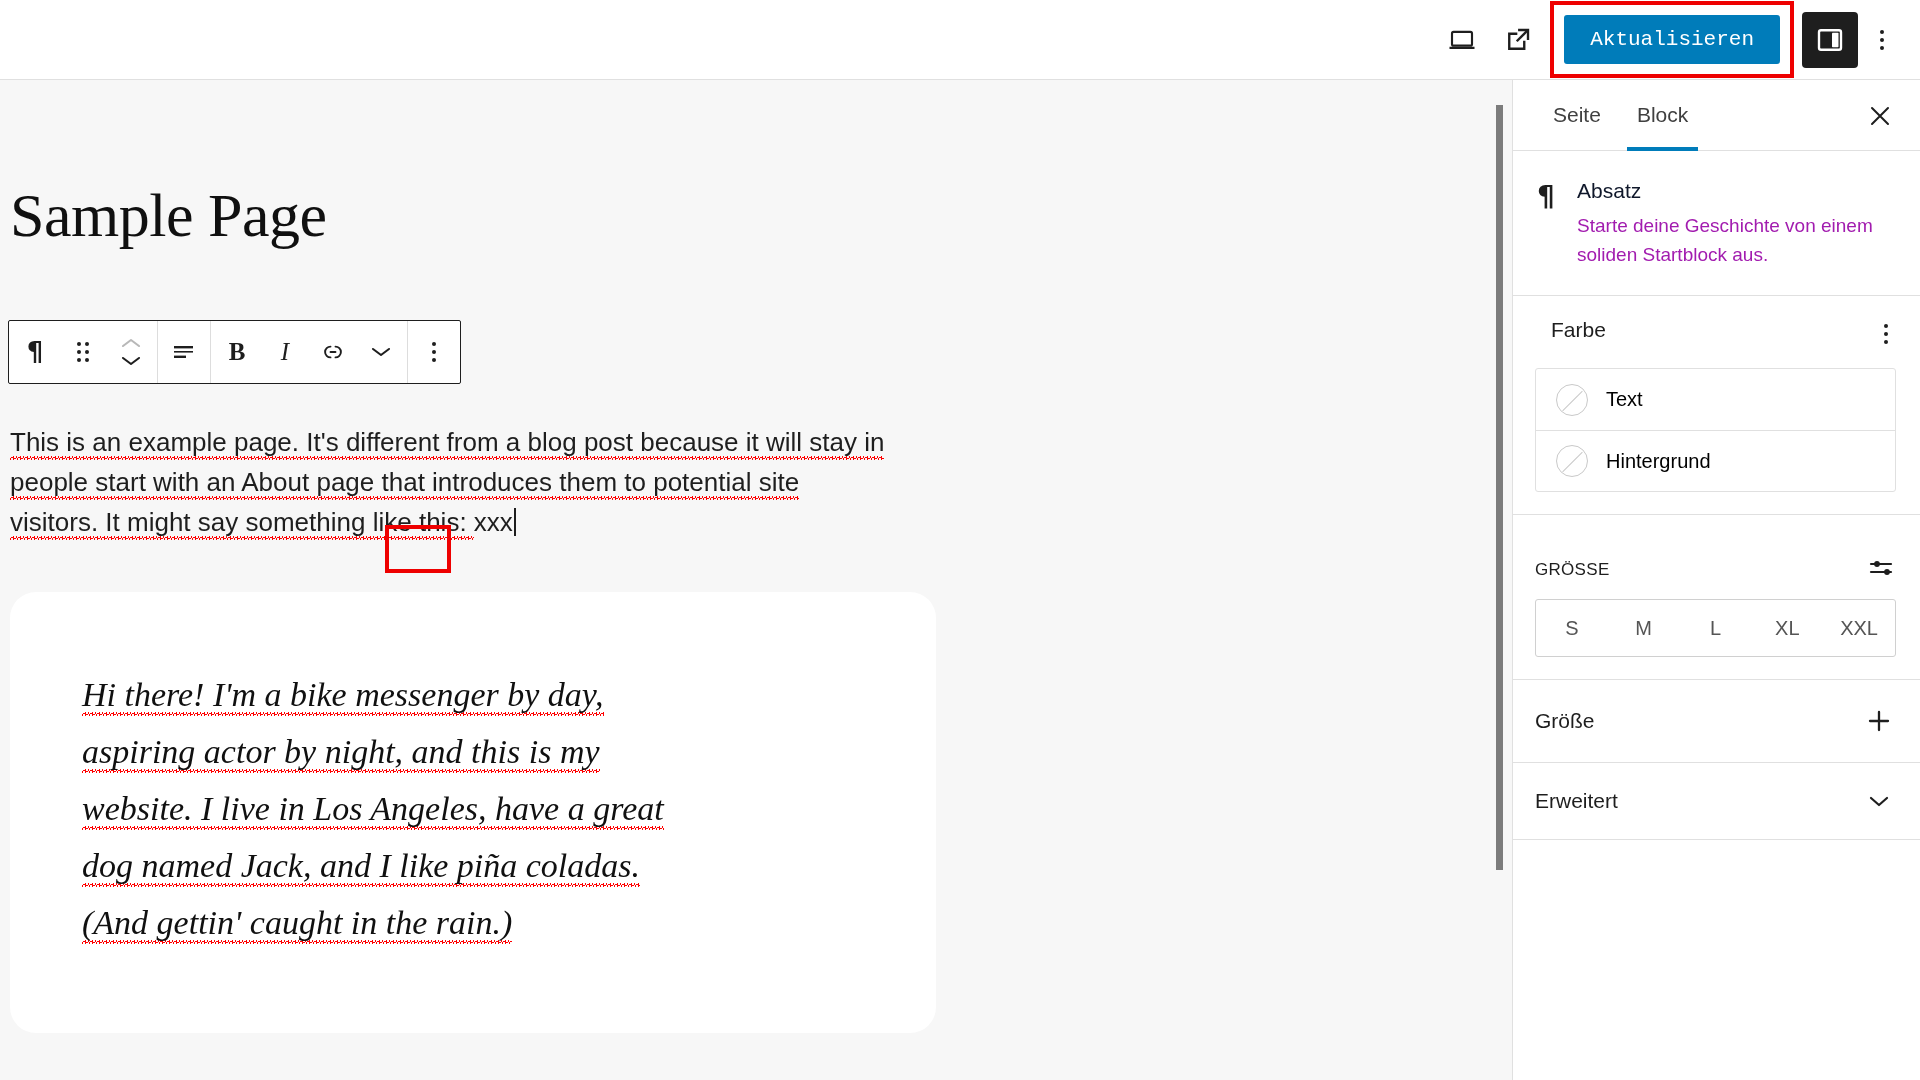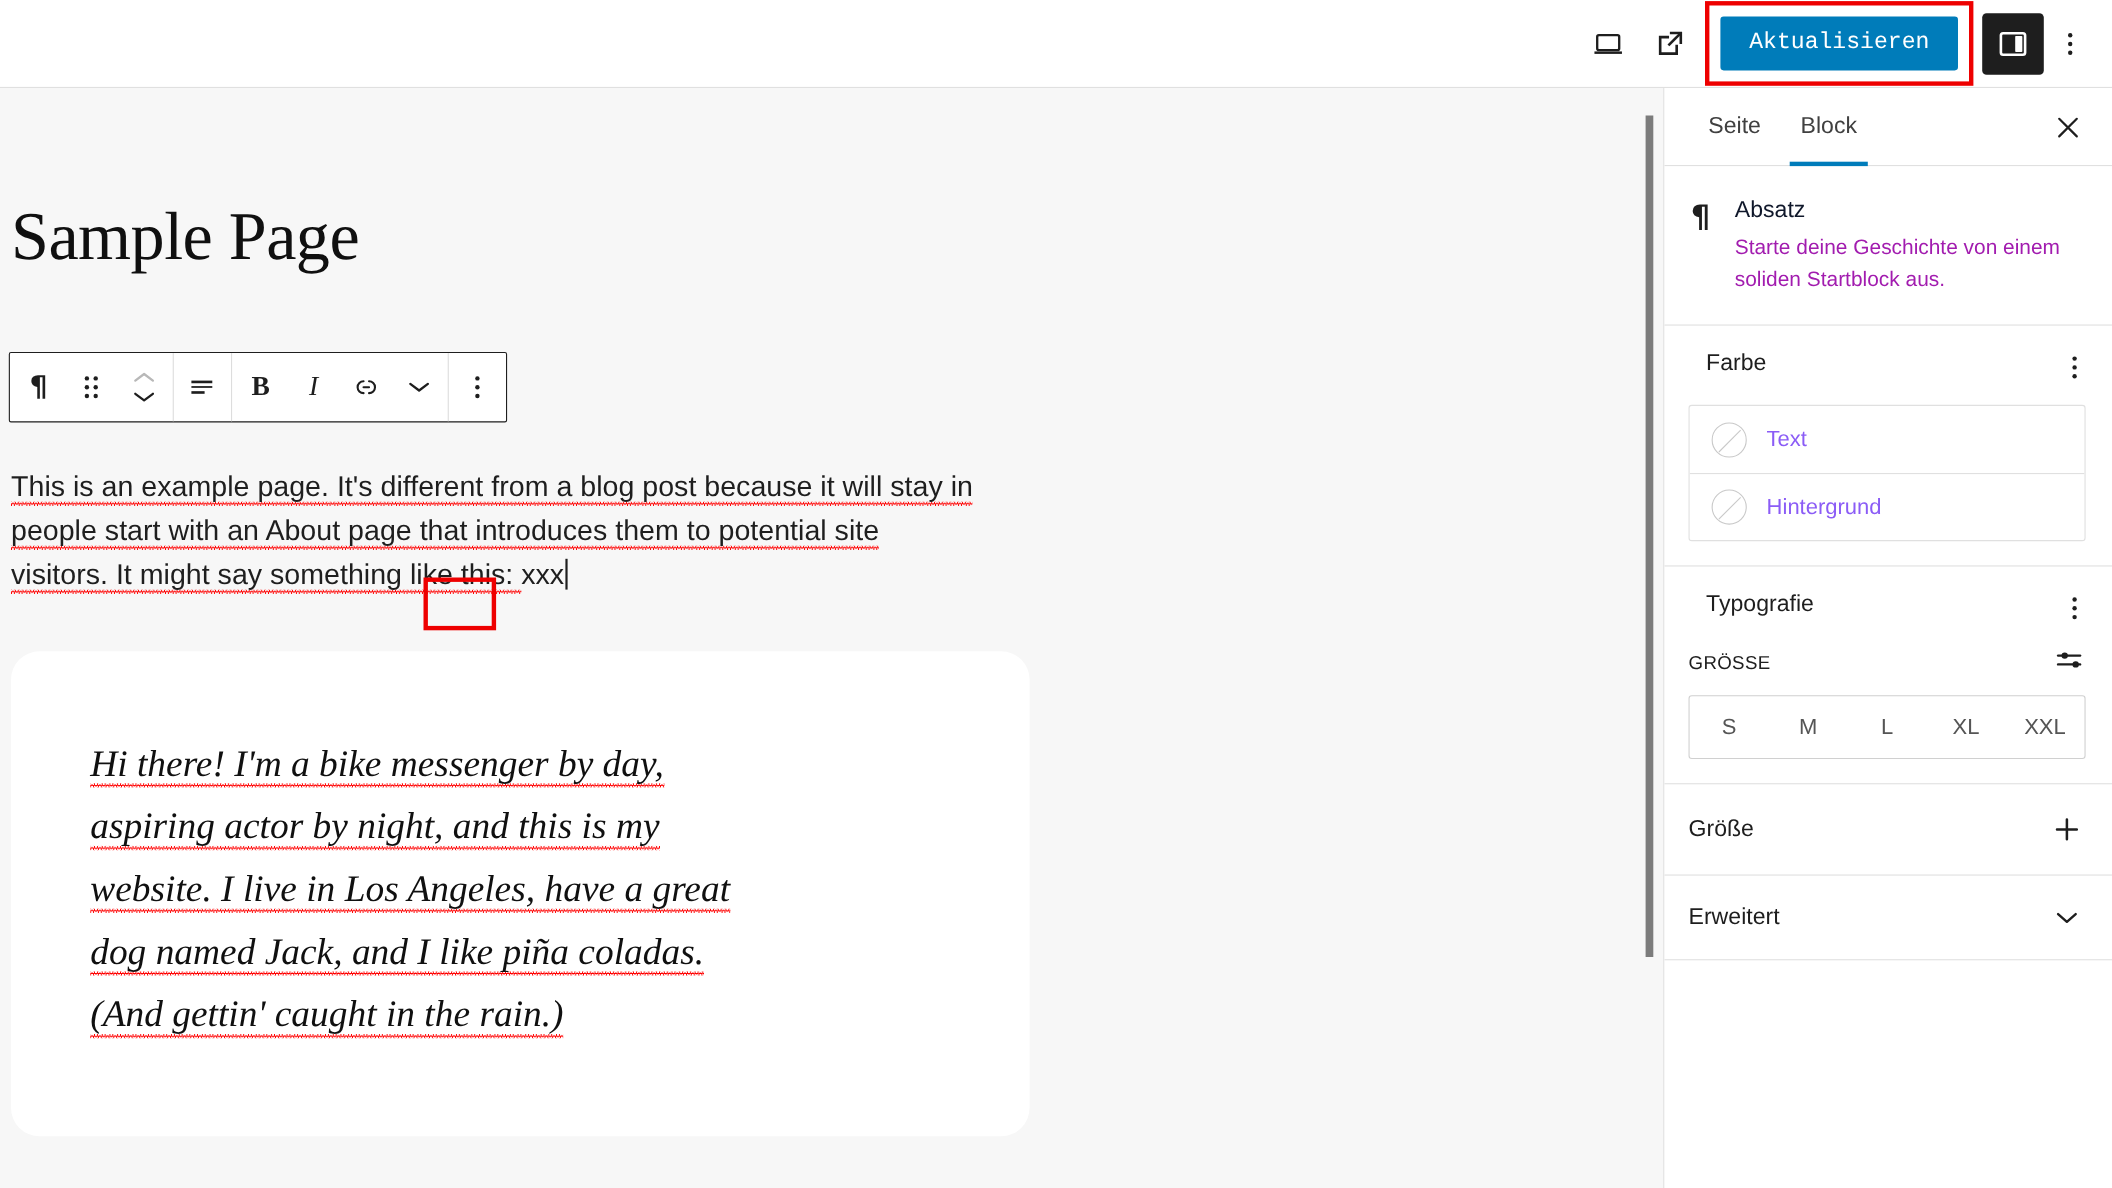--- a/index.html
+++ b/index.html
@@ -332,21 +332,21 @@
   }
   .color-swatch::after {
     content: "";
     position: absolute;
     left: 50%; top: 2px;
     width: 1px; height: 28px;
     background: #c9c9c9;
     transform: rotate(45deg);
     transform-origin: center;
   }
-  .color-label { font-size: 20px; color: #8b5cf6; }
+  .color-label { font-size: 20px; color: #000000; }
 
   .typo-row {
     display: flex;
     align-items: center;
     justify-content: space-between;
     margin-top: 18px;
   }
   .typo-label {
     font-size: 17px;
     color: #1e1e1e;
@@ -553,28 +553,20 @@
         <span class="color-label">Text</span>
       </div>
       <div class="color-row">
         <span class="color-swatch"></span>
         <span class="color-label">Hintergrund</span>
       </div>
     </div>
   </div>
 
   <div class="sb-section">
-    <div class="sb-sechead">
-      <div class="sb-sectitle">Typografie</div>
-      <div class="sb-sec-kebab">
-          <i></i>
-          <i></i>
-          <i></i>
-        </div>
-    </div>
 
     <div class="typo-row">
       <div class="typo-label">GRÖSSE</div>
       <div>
         <svg width="30" height="26" viewBox="0 0 30 26">
           <path d="M5 9h20" stroke="#1e1e1e" stroke-width="2.2" stroke-linecap="round"></path>
           <circle cx="11" cy="9" r="2.9" fill="#1e1e1e"></circle>
           <path d="M5 17h20" stroke="#1e1e1e" stroke-width="2.2" stroke-linecap="round"></path>
           <circle cx="21" cy="17" r="2.9" fill="#1e1e1e"></circle>
         </svg>

